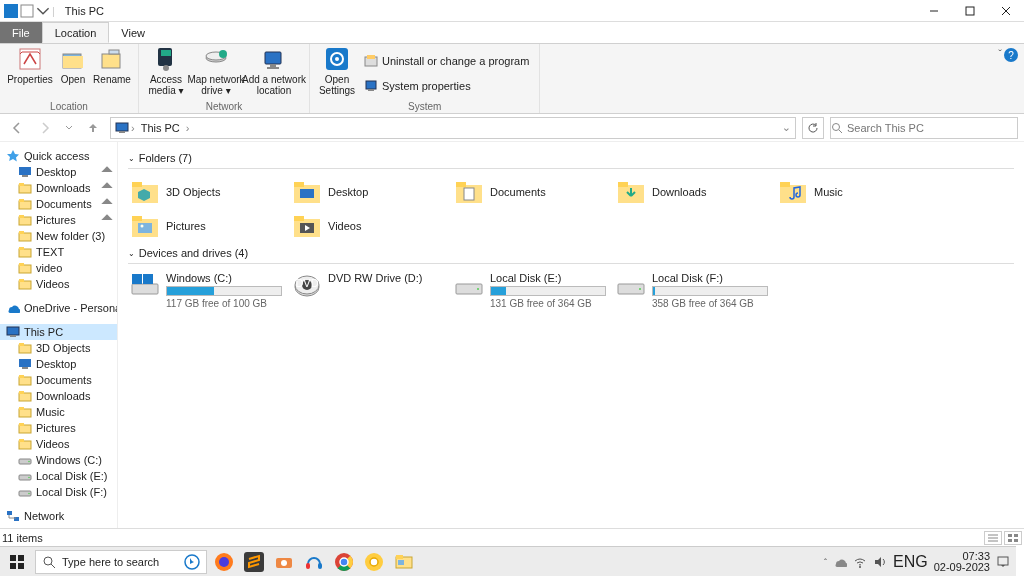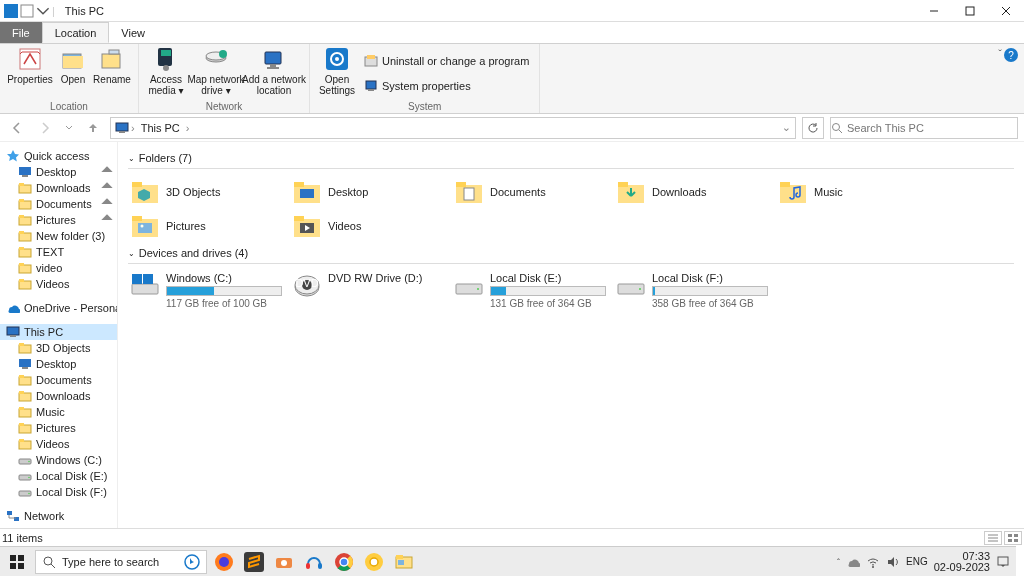--- a/index.html
+++ b/index.html
@@ -659,21 +659,21 @@
         <path d="M3 9a3 3 0 013-3 4 4 0 017 2 2 2 0 01-1 4H4a2 2 0 01-1-3z" fill="#888"></path>
       </svg>
     <svg class="tray-ic" viewBox="0 0 14 14">
         <path d="M2 6a8 8 0 0110 0M4 8a5 5 0 016 0M6 10a2 2 0 012 0" stroke="#555" fill="none"></path>
         <circle cx="7" cy="12" r="1" fill="#555"></circle>
       </svg>
     <svg class="tray-ic" viewBox="0 0 14 14">
         <path d="M2 5v4h3l3 3V2L5 5z" fill="#555"></path>
         <path d="M10 4a4 4 0 010 6" stroke="#555" fill="none"></path>
       </svg>
-    <span style="font-size:10px">ENG</span>
+    <span style="font-size:16px">ENG</span>
     <div class="clock">
         <div>07:33</div>
         <div>02-09-2023</div>
       </div>
     <svg class="tray-ic" viewBox="0 0 14 14">
         <rect x="2" y="2" width="10" height="8" stroke="#555" fill="none"></rect>
         <path d="M5 10l2 2 2-2" fill="#555"></path>
       </svg>
   </div>
 </div>

